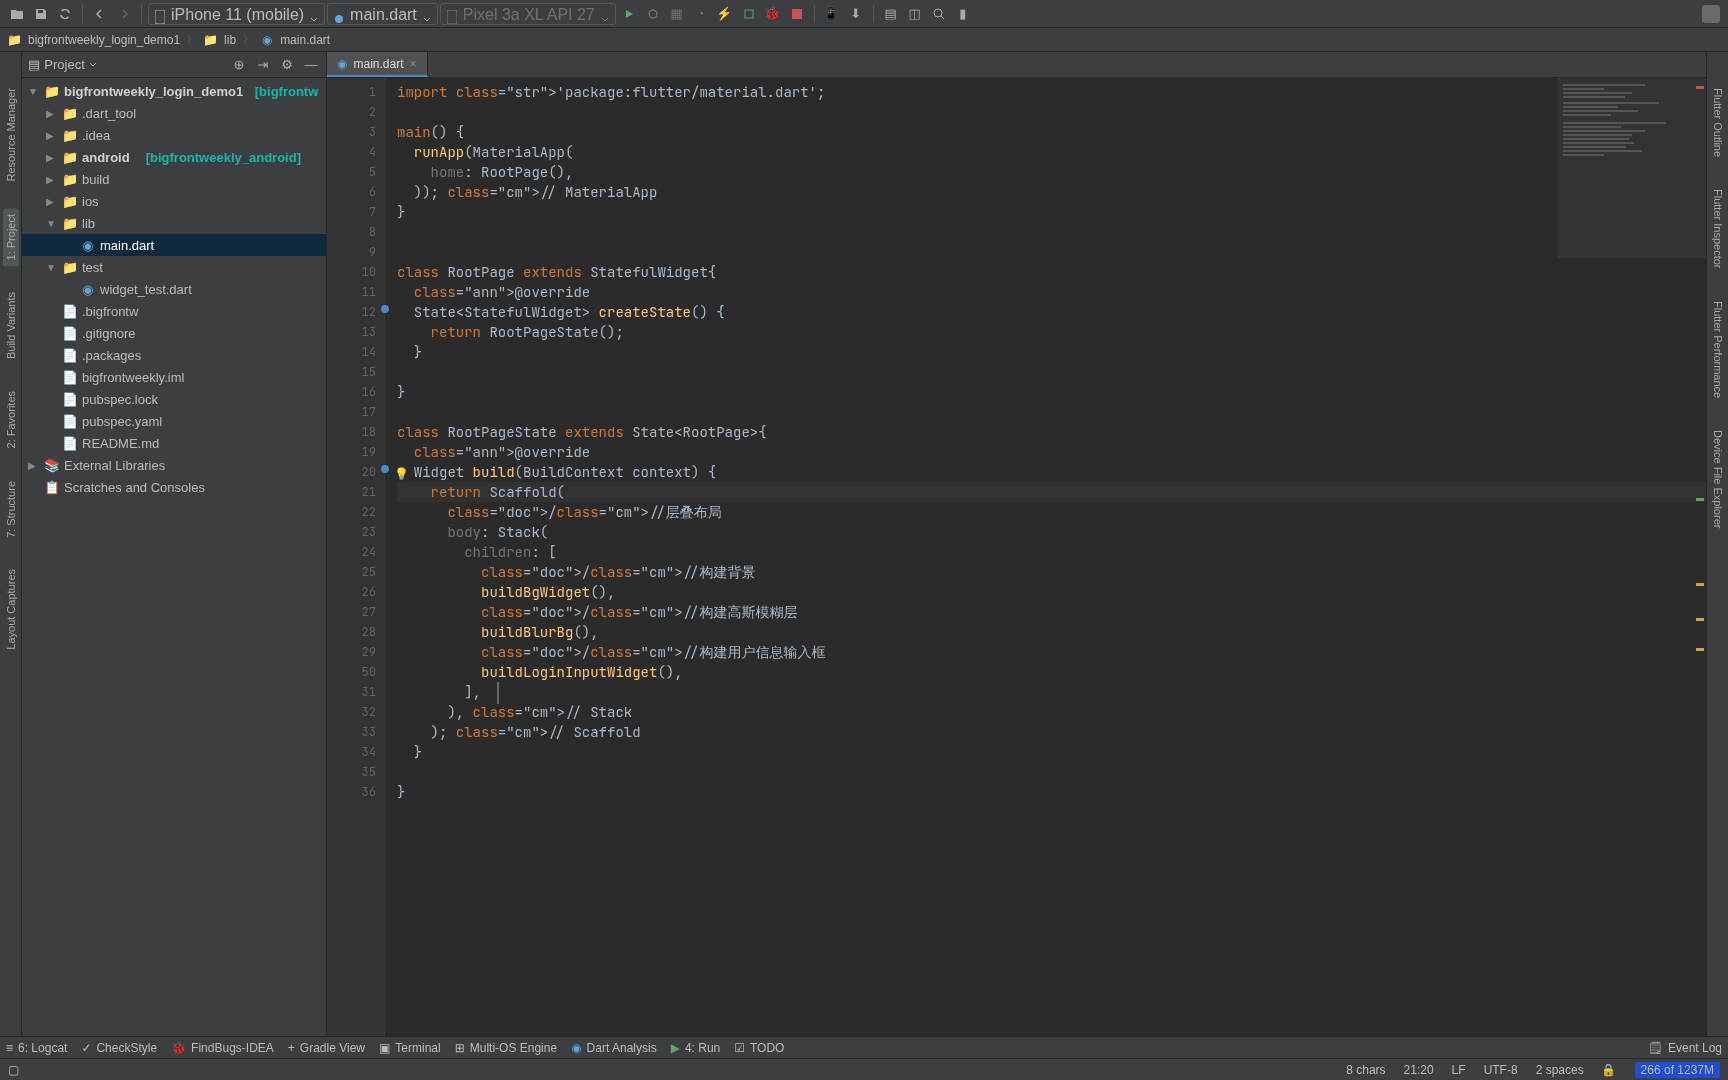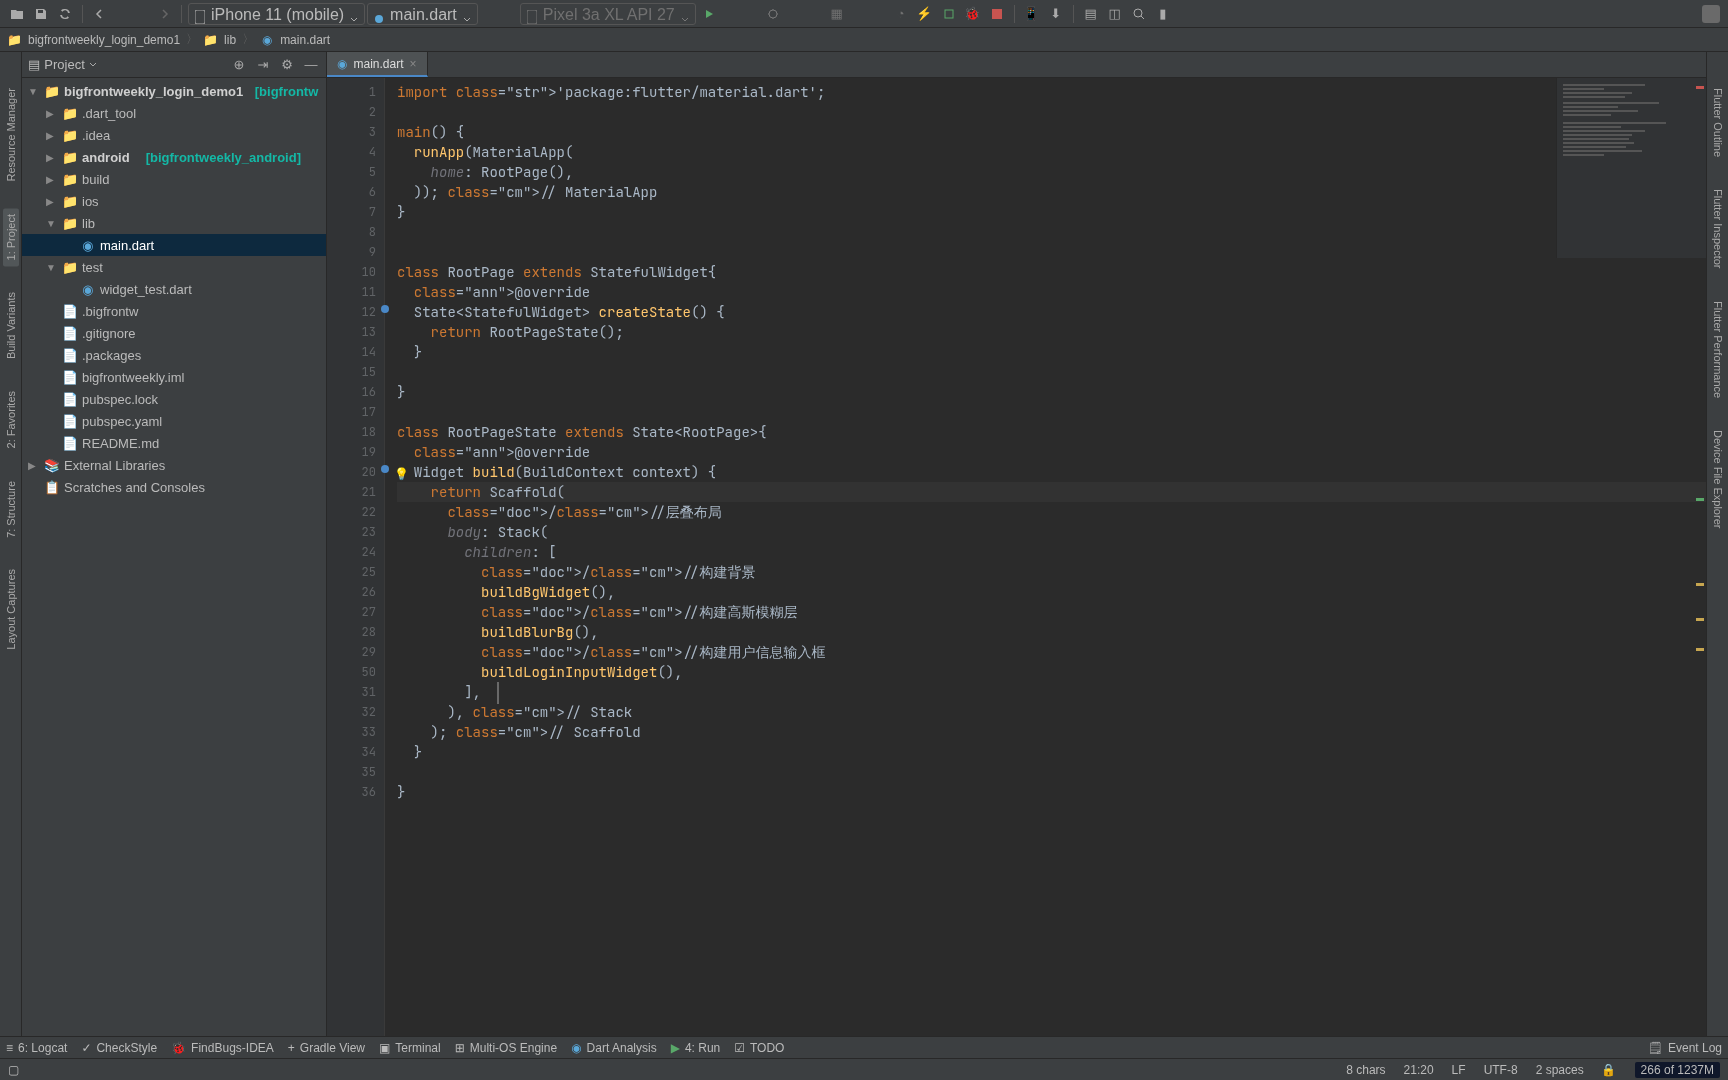--- a/index.html
+++ b/index.html
@@ -23,21 +23,21 @@
   width: 22px; height: 22px; display: flex;
   align-items: center; justify-content: center;
   border-radius: 3px; color: #aaa; cursor: pointer;
 }
 .toolbar .combo {
   height: 22px; background: #3c3f41; border: 1px solid #555;
   border-radius: 3px; display: flex; align-items: flex-end;
   padding: 0 6px; gap: 6px; color: #bbb; font-size: 16px;
 }
 .toolbar .spacer { flex: 1; }
-.toolbar .faded { color: #707070; margin-left: 40px; }
+.toolbar .faded { color: #707070; }
 
 
 .breadcrumb {
   height: 24px; background: #3c3f41;
   border-bottom: 1px solid #282828;
   display: flex; align-items: center;
   padding: 0 8px; gap: 6px; font-size: 12px; color: #bbb;
 }
 .breadcrumb .chev { color: #666; }
 .breadcrumb .icon { width: 14px; height: 14px; display:inline-flex; align-items:center; justify-content:center; }
@@ -110,21 +110,21 @@
 .gutter .mark { position:absolute; right:-14px; top:2px; width:10px; height:10px; }
 
 .code {
   flex:1; padding: 4px 0 0 12px; line-height:20px; white-space:pre;
   color:#a9b7c6; overflow:hidden; position:relative;
 }
 .code .line { height:20px; }
 .code .line.hl { background: #323232; }
 .kw { color:#cc7832; }
 .fn { color:#ffc66d; }
-.param { color:#72737a; font-style: italic; }
+.param { color:#72737a; }
 
 .right-gutter {
   width: 22px; background:#3c3f41; border-left:1px solid #282828;
   display:flex; flex-direction:column; align-items:center; padding-top:30px; gap:20px;
 }
 
 .minimap {
   position:absolute; top:0; right:0; width:150px; height:180px;
   background:#313335; border-left:1px solid #282828;
   padding:6px; font-size:3px; line-height:4px; color:#666; overflow:hidden;
@@ -543,14 +543,14 @@
 
 <div class="statusbar">
   <span>▢</span>
   <span class="spacer"></span>
   <span>8 chars</span>
   <span>21:20</span>
   <span>LF</span>
   <span>UTF-8</span>
   <span>2 spaces</span>
   <span class="lock">🔒</span>
-  <span style="background:#0f172a;padding:1px 6px;border-radius:2px">266 of 1237M</span>
+  <span style="background:#1d4ed8;padding:1px 6px;border-radius:2px">266 of 1237M</span>
 </div>
 
 </body></html>

